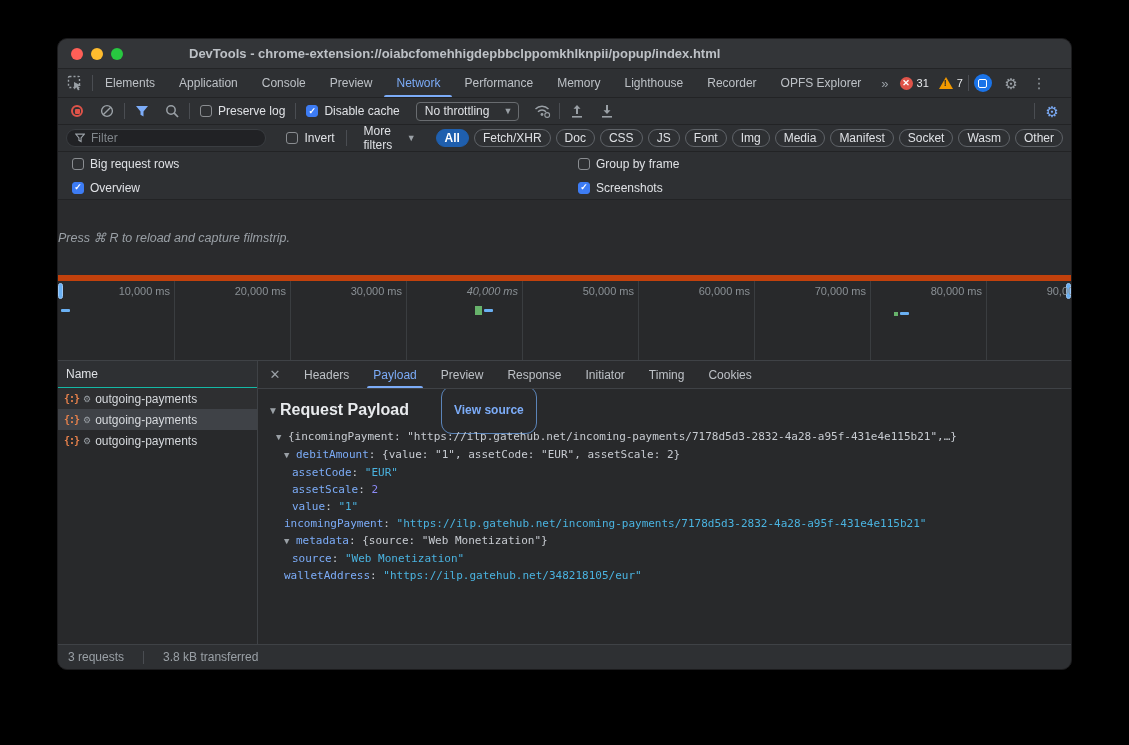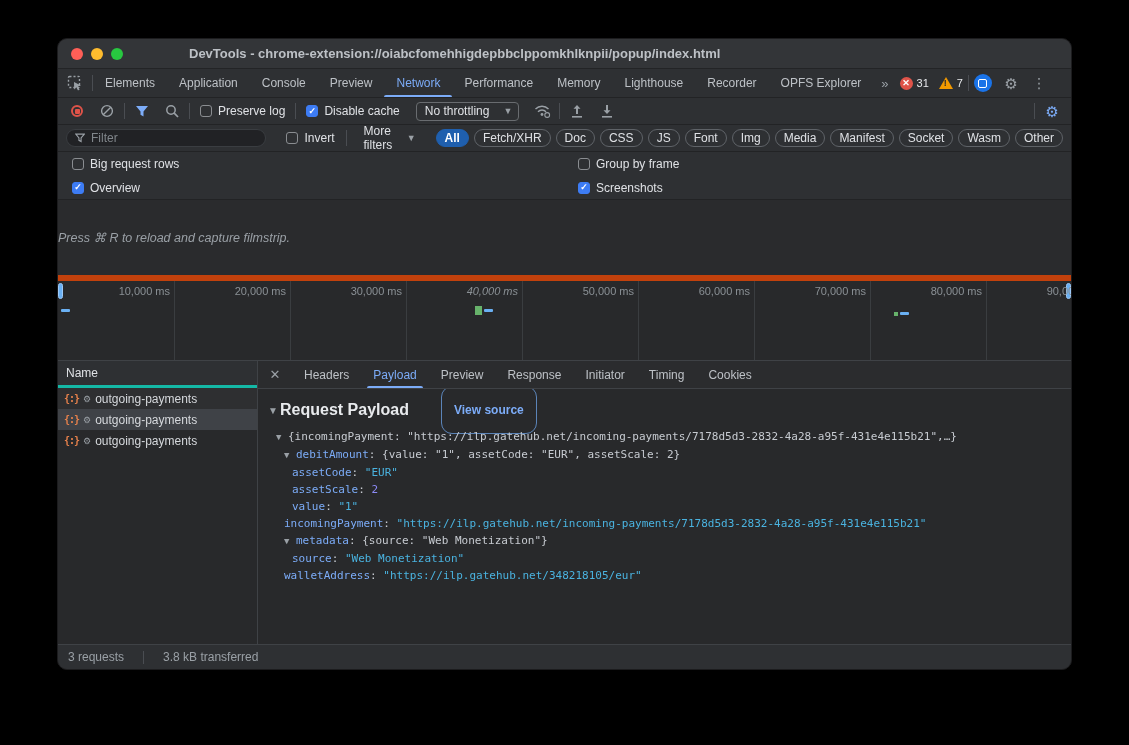--- a/index.html
+++ b/index.html
@@ -97,21 +97,21 @@
   .ov-mark.square { width:7px; height:9px; background:#67b26b; }
   .ov-mark.dot { width:4px; height:4px; background:#67b26b; }
   .ov-handle { position:absolute; top:2px; width:5px; height:16px; border-radius:3px;
     background:#6ab0f3; border:1px solid #9dc9f8; }
 
   
   .main { flex:1; display:flex; min-height:0; }
   .name-panel { width:200px; flex:none; display:flex; flex-direction:column;
     border-right:1px solid #3f4246; background:#28292b; }
   .name-header { height:27px; flex:none; display:flex; align-items:center; padding:0 8px;
-    border-bottom:3px solid #14b8a6; color:#dfe1e5; background:#2e3033;}
+    border-bottom:1px solid #14b8a6; color:#dfe1e5; background:#2e3033;}
   .req-row { height:21px; display:flex; align-items:center; gap:4px; padding:0 6px;
     color:#d5d8dc; white-space:nowrap; overflow:hidden; font-size:12px;}
   .req-row.stripe { background:#2e2f31; }
   .req-row.selected { background:#3f4247; }
   .fetch-icon { color:#e8824c; font-family:"DejaVu Sans Mono",monospace; font-size:10px;
     font-weight:bold; letter-spacing:-1px; }
   .mini-gear { color:#9aa0a6; font-size:9px; }
 
   
   .detail { flex:1; display:flex; flex-direction:column; min-width:0; background:#28292b;}

